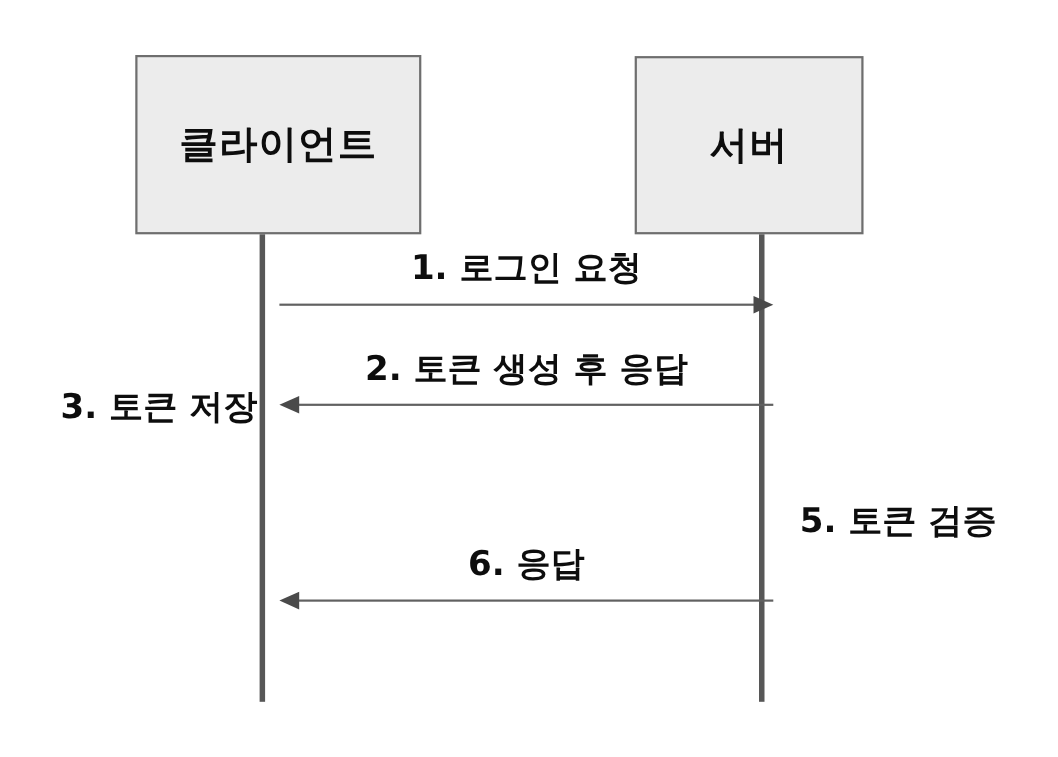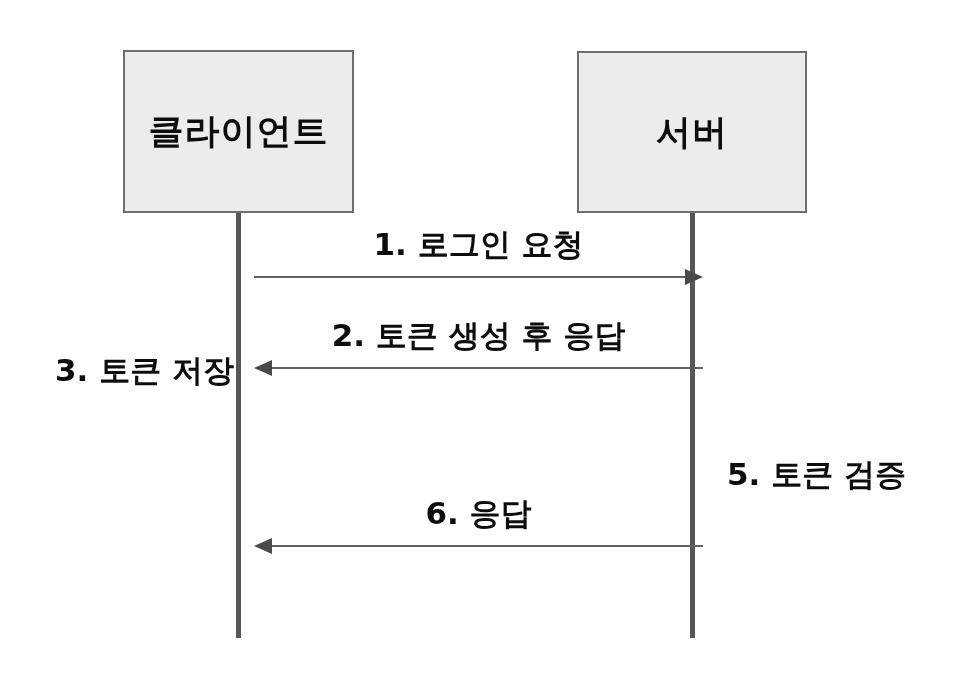--- a/index.html
+++ b/index.html
@@ -32,22 +32,22 @@
     background: var(--box-fill);
     border: 2px solid var(--box-border);
     display: flex; align-items: center; justify-content: center;
   }
   .actor-label {
     font-size: 35px;
     font-weight: bold;
     letter-spacing: 1px;
     color: var(--text);
   }
-  #actor-client { left: 123px; top: 50px;  width: 231px; height: 163px; justify-content: center; }
-  #actor-server { left: 577px; top: 51px;  width: 230px; height: 162px; }
+  #actor-client { left: 123px; top: 50px;  width: 260px; height: 163px; justify-content: center; }
+  #actor-server { left: 577px; top: 51px;  width: 208px; height: 162px; }
 
   
   .lifeline {
     position: absolute;
     top: 213px; height: 425px; width: 5px;
     background: var(--lifeline);
   }
   #lifeline-client { left: 236px; }
   #lifeline-server { left: 690px; }
 

